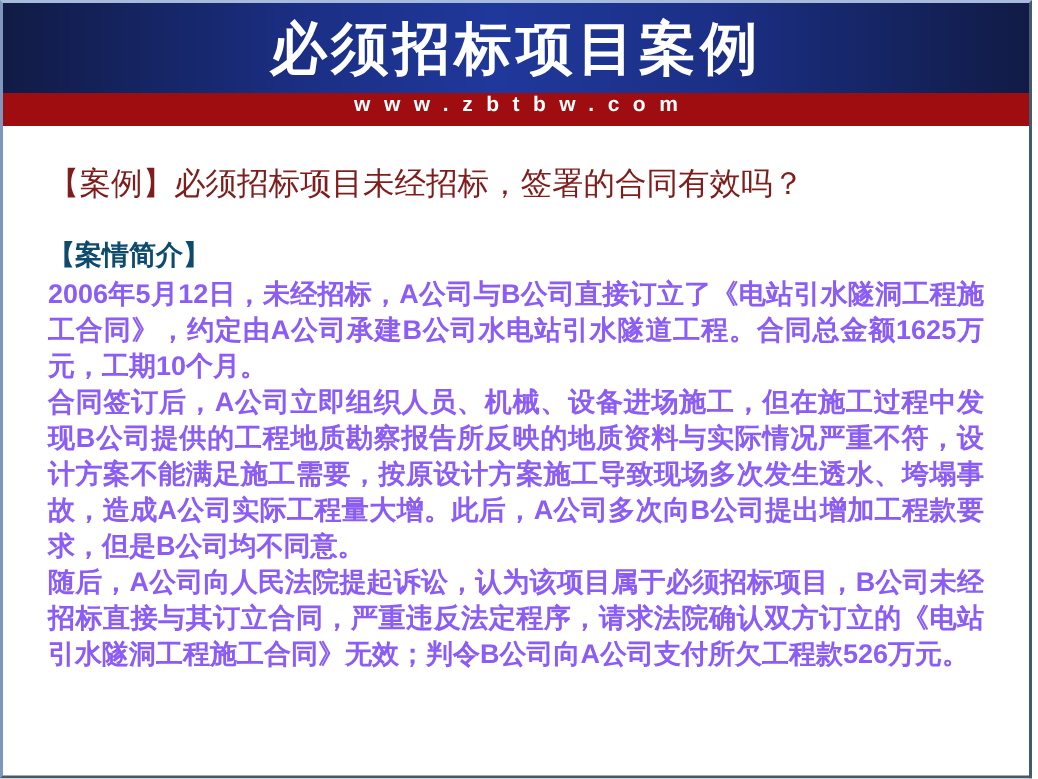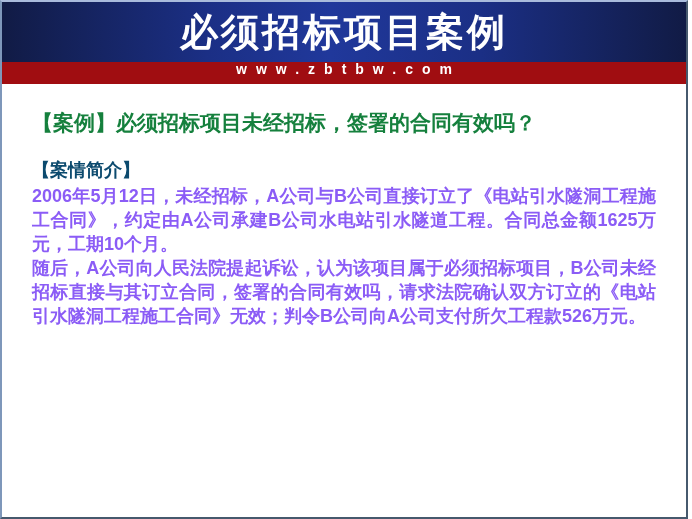--- a/index.html
+++ b/index.html
@@ -53,22 +53,22 @@
     white-space: nowrap;
   }
   .content {
     padding: 24px 30px 0 30px;
     color: #1d3b9b;
   }
   .case-title {
     margin: 0 0 20px 0;
     font-size: 21px;
     line-height: 30px;
-    font-weight: bold;
-    color: #15803d;
+    font-weight: normal;
+    color: #7f1d1d;
   }
   .section-heading {
     margin: 0 0 2px 0;
     font-size: 18px;
     line-height: 24px;
     font-weight: bold;
     color: #0c4a6e;
   }
   .body-para {
     margin: 0;
@@ -92,17 +92,18 @@
     <span class="banner-url">www.zbtbw.com</span>
   </div>
 
   <div class="content">
     <h2 class="case-title">【案例】必须招标项目未经招标，签署的合同有效吗？</h2>
 
     <h3 class="section-heading">【案情简介】</h3>
 
     <p class="body-para">2006年5月12日，未经招标，A公司与B公司直接订立了《电站引水隧洞工程施工合同》，约定由A公司承建B公司水电站引水隧道工程。合同总金额1625万元，工期10个月。</p>
 
+    <p class="body-para">合同签订后，A公司立即组织人员、机械、设备进场施工，但在施工过程中发现B公司提供的工程地质勘察报告所反映的地质资料与实际情况严重不符，设计方案不能满足施工需要，按原设计方案施工导致现场多次发生透水、垮塌事故，造成A公司实际工程量大增。此后，A公司多次向B公司提出增加工程款要求，但是B公司均不同意。</p>
 
-    <p class="body-para">随后，A公司向人民法院提起诉讼，认为该项目属于必须招标项目，B公司未经招标直接与其订立合同，签署的合同有效吗，请求法院确认双方订立的《电站引水隧洞工程施工合同》无效；判令B公司向A公司支付所欠工程款526万元。</p>
+    <p class="body-para">随后，A公司向人民法院提起诉讼，认为该项目属于必须招标项目，B公司未经招标直接与其订立合同，严重违反法定程序，请求法院确认双方订立的《电站引水隧洞工程施工合同》无效；判令B公司向A公司支付所欠工程款526万元。</p>
   </div>
 
 </div>
 
 </body></html>

